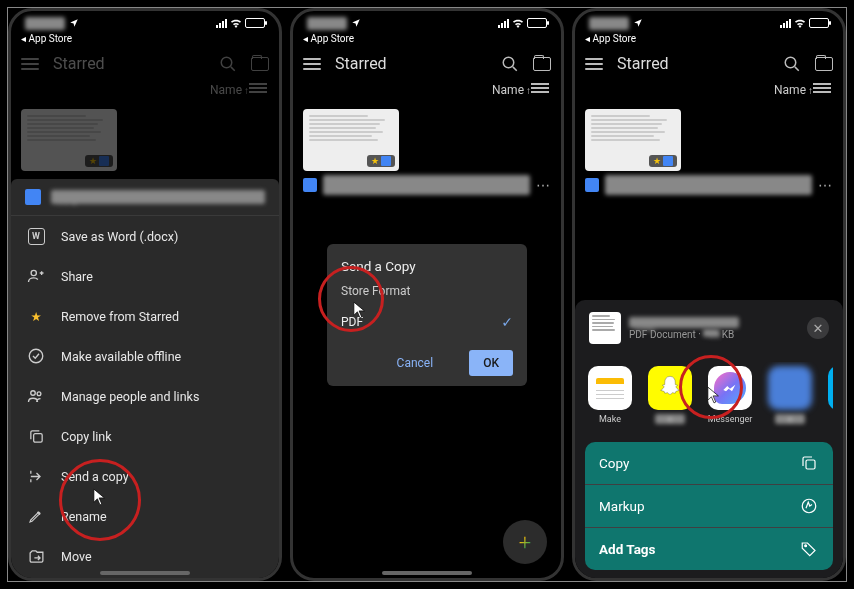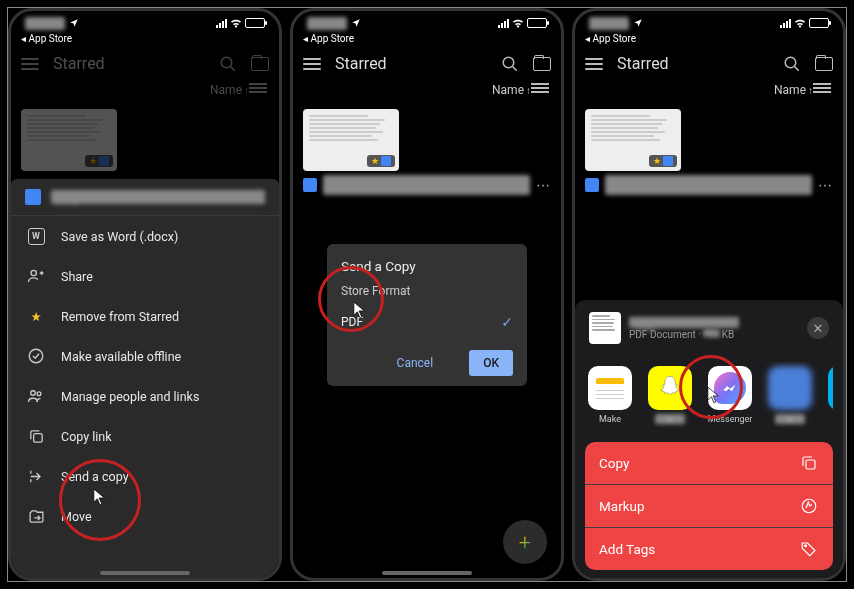--- a/index.html
+++ b/index.html
@@ -160,23 +160,23 @@
   .snap-icon{ background:#fffc00;}
   .msgr-icon{ background:#fff; position:relative;}
   .msgr-bubble{
     width:32px; height:32px; border-radius:50% 50% 50% 8px;
     background: linear-gradient(135deg,#ff6ec4 0%, #7873f5 50%, #4facfe 100%);
     display:flex; align-items:center; justify-content:center;
   }
   .msgr-bolt{ width:16px; height:10px;}
   .blur-icon{ filter:blur(3px); background:#4a7fd8;}
   .skype-icon{ background:#00aff0; color:#fff; font-size:22px; font-weight:700;}
-  .action-list{ background:#ef4444; border-radius:10px; display:flex; flex-direction:column; margin-bottom:8px;}
+  .action-list{ background:#0f766e; border-radius:10px; display:flex; flex-direction:column; margin-bottom:8px;}
   .action-row{ display:flex; justify-content:space-between; align-items:center; padding:11px 14px; font-size:13.5px; color:#fff; border-bottom:0.5px solid #3f3f41;}
-  .action-row:last-child{ border-bottom:none;}
+  .action-row:last-child{ border-bottom:none;font-weight:bold;}
   .action-icon{ width:20px; height:20px; color:#fff; display:flex; align-items:center; justify-content:center;}
 
   
   .fab{ position:absolute; bottom:14px; right:14px; width:44px; height:44px; border-radius:50%; background:#2c2c2c; display:flex; align-items:center; justify-content:center; box-shadow:0 2px 8px rgba(0,0,0,0.5);}
   .fab-plus{ font-size:22px; font-weight:300; background:linear-gradient(135deg,#ea4335,#fbbc05,#34a853,#4285f4); -webkit-background-clip:text; background-clip:text; color:transparent;}
 
   .home-indicator{ position:absolute; bottom:3px; left:50%; transform:translateX(-50%); width:90px; height:4px; background:#666; border-radius:3px;}
 
   svg{ display:block;}
 </style>
@@ -312,20 +312,28 @@
         <div class="menu-item">
           <span class="menu-icon">
             <svg width="17" height="17" viewBox="0 0 24 24" fill="none" stroke="#ccc" stroke-width="1.8">
                 <path d="M4 12h12m-4-5l5 5-5 5M4 4v4m0 8v4"></path>
               </svg>
           </span>
           <span>Send a copy</span>
         </div>
         <div class="menu-item">
           <span class="menu-icon">
+            <svg width="16" height="16" viewBox="0 0 24 24" fill="none" stroke="#ccc" stroke-width="1.8">
+                <path d="M3 21l3-1 12-12-2-2L4 18l-1 3zM14 6l4 4"></path>
+              </svg>
+          </span>
+          <span>Rename</span>
+        </div>
+        <div class="menu-item">
+          <span class="menu-icon">
             <svg width="17" height="17" viewBox="0 0 24 24" fill="none" stroke="#ccc" stroke-width="1.8">
                 <path d="M3 7l3-3h5l2 2h8v12a2 2 0 01-2 2H5a2 2 0 01-2-2V7zm6 7h8m-3-3l3 3-3 3"></path>
               </svg>
           </span>
           <span>Move</span>
         </div>
       </div>
     </div>
     <div class="red-circle" style="width:82px; height:82px; left:48px; top:448px;"></div>
     <div class="cursor" style="left:82px; top:477px;">

